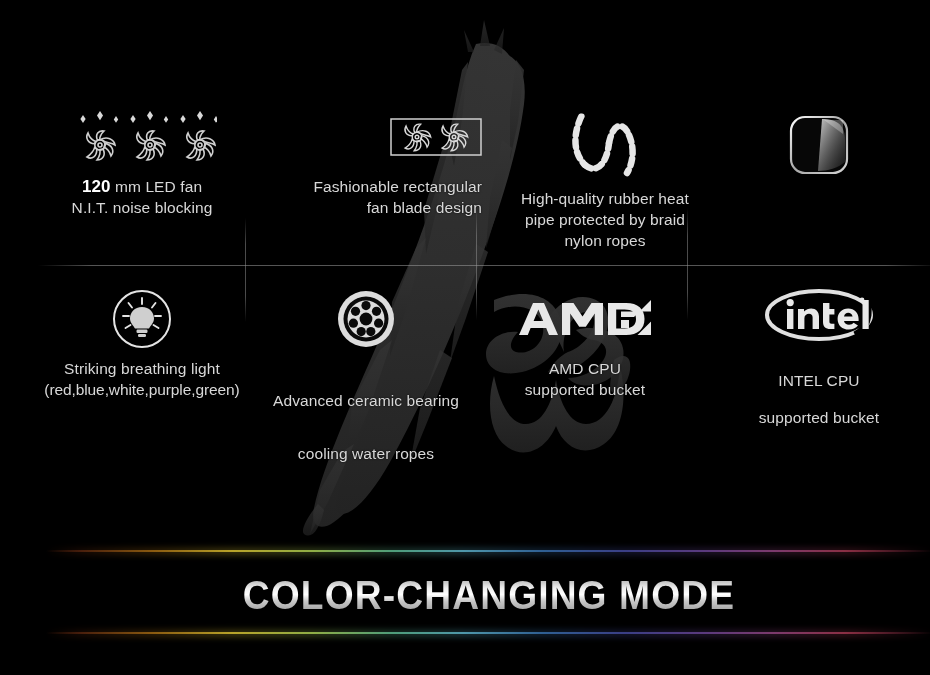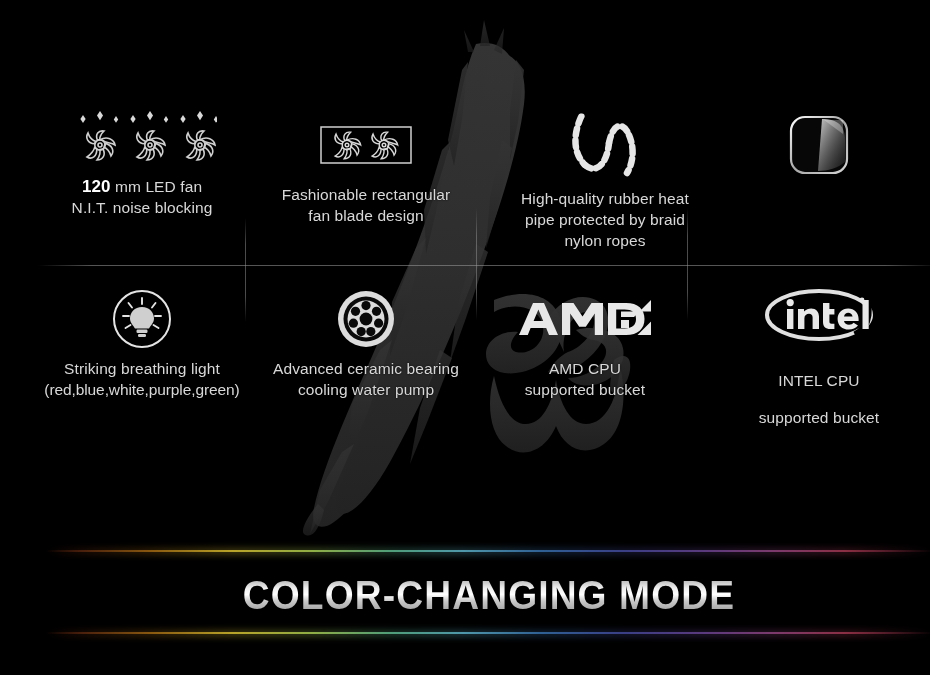--- a/index.html
+++ b/index.html
@@ -294,21 +294,21 @@
             </g>
           </g>
         </svg>
       </div>
       <div class="cap">
         <span class="num">120</span><span> mm LED fan</span>
       </div>
       <div class="cap">N.I.T. noise blocking</div>
     </div>
 
-    <div class="cell" style="left:226px; top:66px;">
+    <div class="cell" style="left:226px; top:58px;align-items:flex-end;">
       <div class="icon-wrap">
         <svg width="92" height="48" viewBox="0 0 92 48">
           <rect x="1" y="6" width="90" height="36" fill="none" stroke="#d0d0d0" stroke-width="1.5"></rect>
           <g stroke="#d8d8d8" stroke-width="1.5" fill="none">
             <g transform="translate(27,24) scale(0.95)">
               <circle r="5"></circle>
               <circle r="1.9"></circle>
               <path d="M0 -5.2 C 6.6 -8.6, 13.4 -5.8, 14.4 0 C 10.6 -2.4, 4.8 -1.9, 2.5 -4.4 Z"></path>
               <path d="M5 -1.5 C 11.6 0, 14.4 5.8, 10.6 10.6 C 9.6 6.4, 6.2 2.7, 3.8 2.1 Z"></path>
               <path d="M2.9 3.7 C 5.8 9.6, 2.9 14.4, -2.9 14.4 C 0 10.6, 0.8 5.8, -0.6 4.4 Z"></path>
@@ -390,40 +390,40 @@
           <path d="M31 19 C 38.5 19, 43 24.5, 43 30.5 C 43 35, 39.5 37.5, 38 40.5
                    L 24 40.5 C 22.5 37.5, 19 35, 19 30.5 C 19 24.5, 23.5 19, 31 19 Z" fill="#cfcfcf"></path>
           <rect x="25.5" y="41.5" width="11" height="3.4" rx="1.2" fill="#cfcfcf"></rect>
           <rect x="27" y="46" width="8" height="3" rx="1.2" fill="#cfcfcf"></rect>
         </svg>
       </div>
       <div class="cap">Striking breathing light</div>
       <div class="cap wide">(red,blue,white,purple,green)</div>
     </div>
 
-    <div class="cell" style="left:226px; top:240px;">
+    <div class="cell" style="left:226px; top:240px;gap:32px;">
       <div class="icon-wrap">
         <svg width="62" height="62" viewBox="0 0 62 62">
           <circle cx="31" cy="31" r="28" fill="#dcdcdc"></circle>
           <circle cx="31" cy="31" r="22.5" fill="#0a0a0a"></circle>
           <circle cx="31" cy="31" r="18.5" fill="#dcdcdc"></circle>
           <circle cx="31" cy="31" r="6.4" fill="#0a0a0a"></circle>
           <g fill="#0a0a0a">
             <circle cx="31" cy="17.6" r="4.6"></circle>
             <circle cx="41.5" cy="23.3" r="4.6"></circle>
             <circle cx="43.6" cy="35.2" r="4.6"></circle>
             <circle cx="35.8" cy="43.6" r="4.6"></circle>
             <circle cx="26.2" cy="43.6" r="4.6"></circle>
             <circle cx="18.4" cy="35.2" r="4.6"></circle>
             <circle cx="20.5" cy="23.3" r="4.6"></circle>
           </g>
         </svg>
       </div>
       <div class="cap">Advanced ceramic bearing</div>
-      <div class="cap">cooling water pump</div>
+      <div class="cap">cooling water ropes</div>
     </div>
 
     <div class="cell" style="left:445px; top:240px;">
       <div class="icon-wrap">
         <svg width="136" height="40" viewBox="0 0 136 40">
           <g fill="#e8e8e8">
 
             <path d="M2 36 L 16 4 L 27 4 L 41 36 L 32 36 L 29.2 29 L 13.6 29 L 10.8 36 Z
                      M 16.6 22 L 26.2 22 L 21.4 10.4 Z"></path>
 

